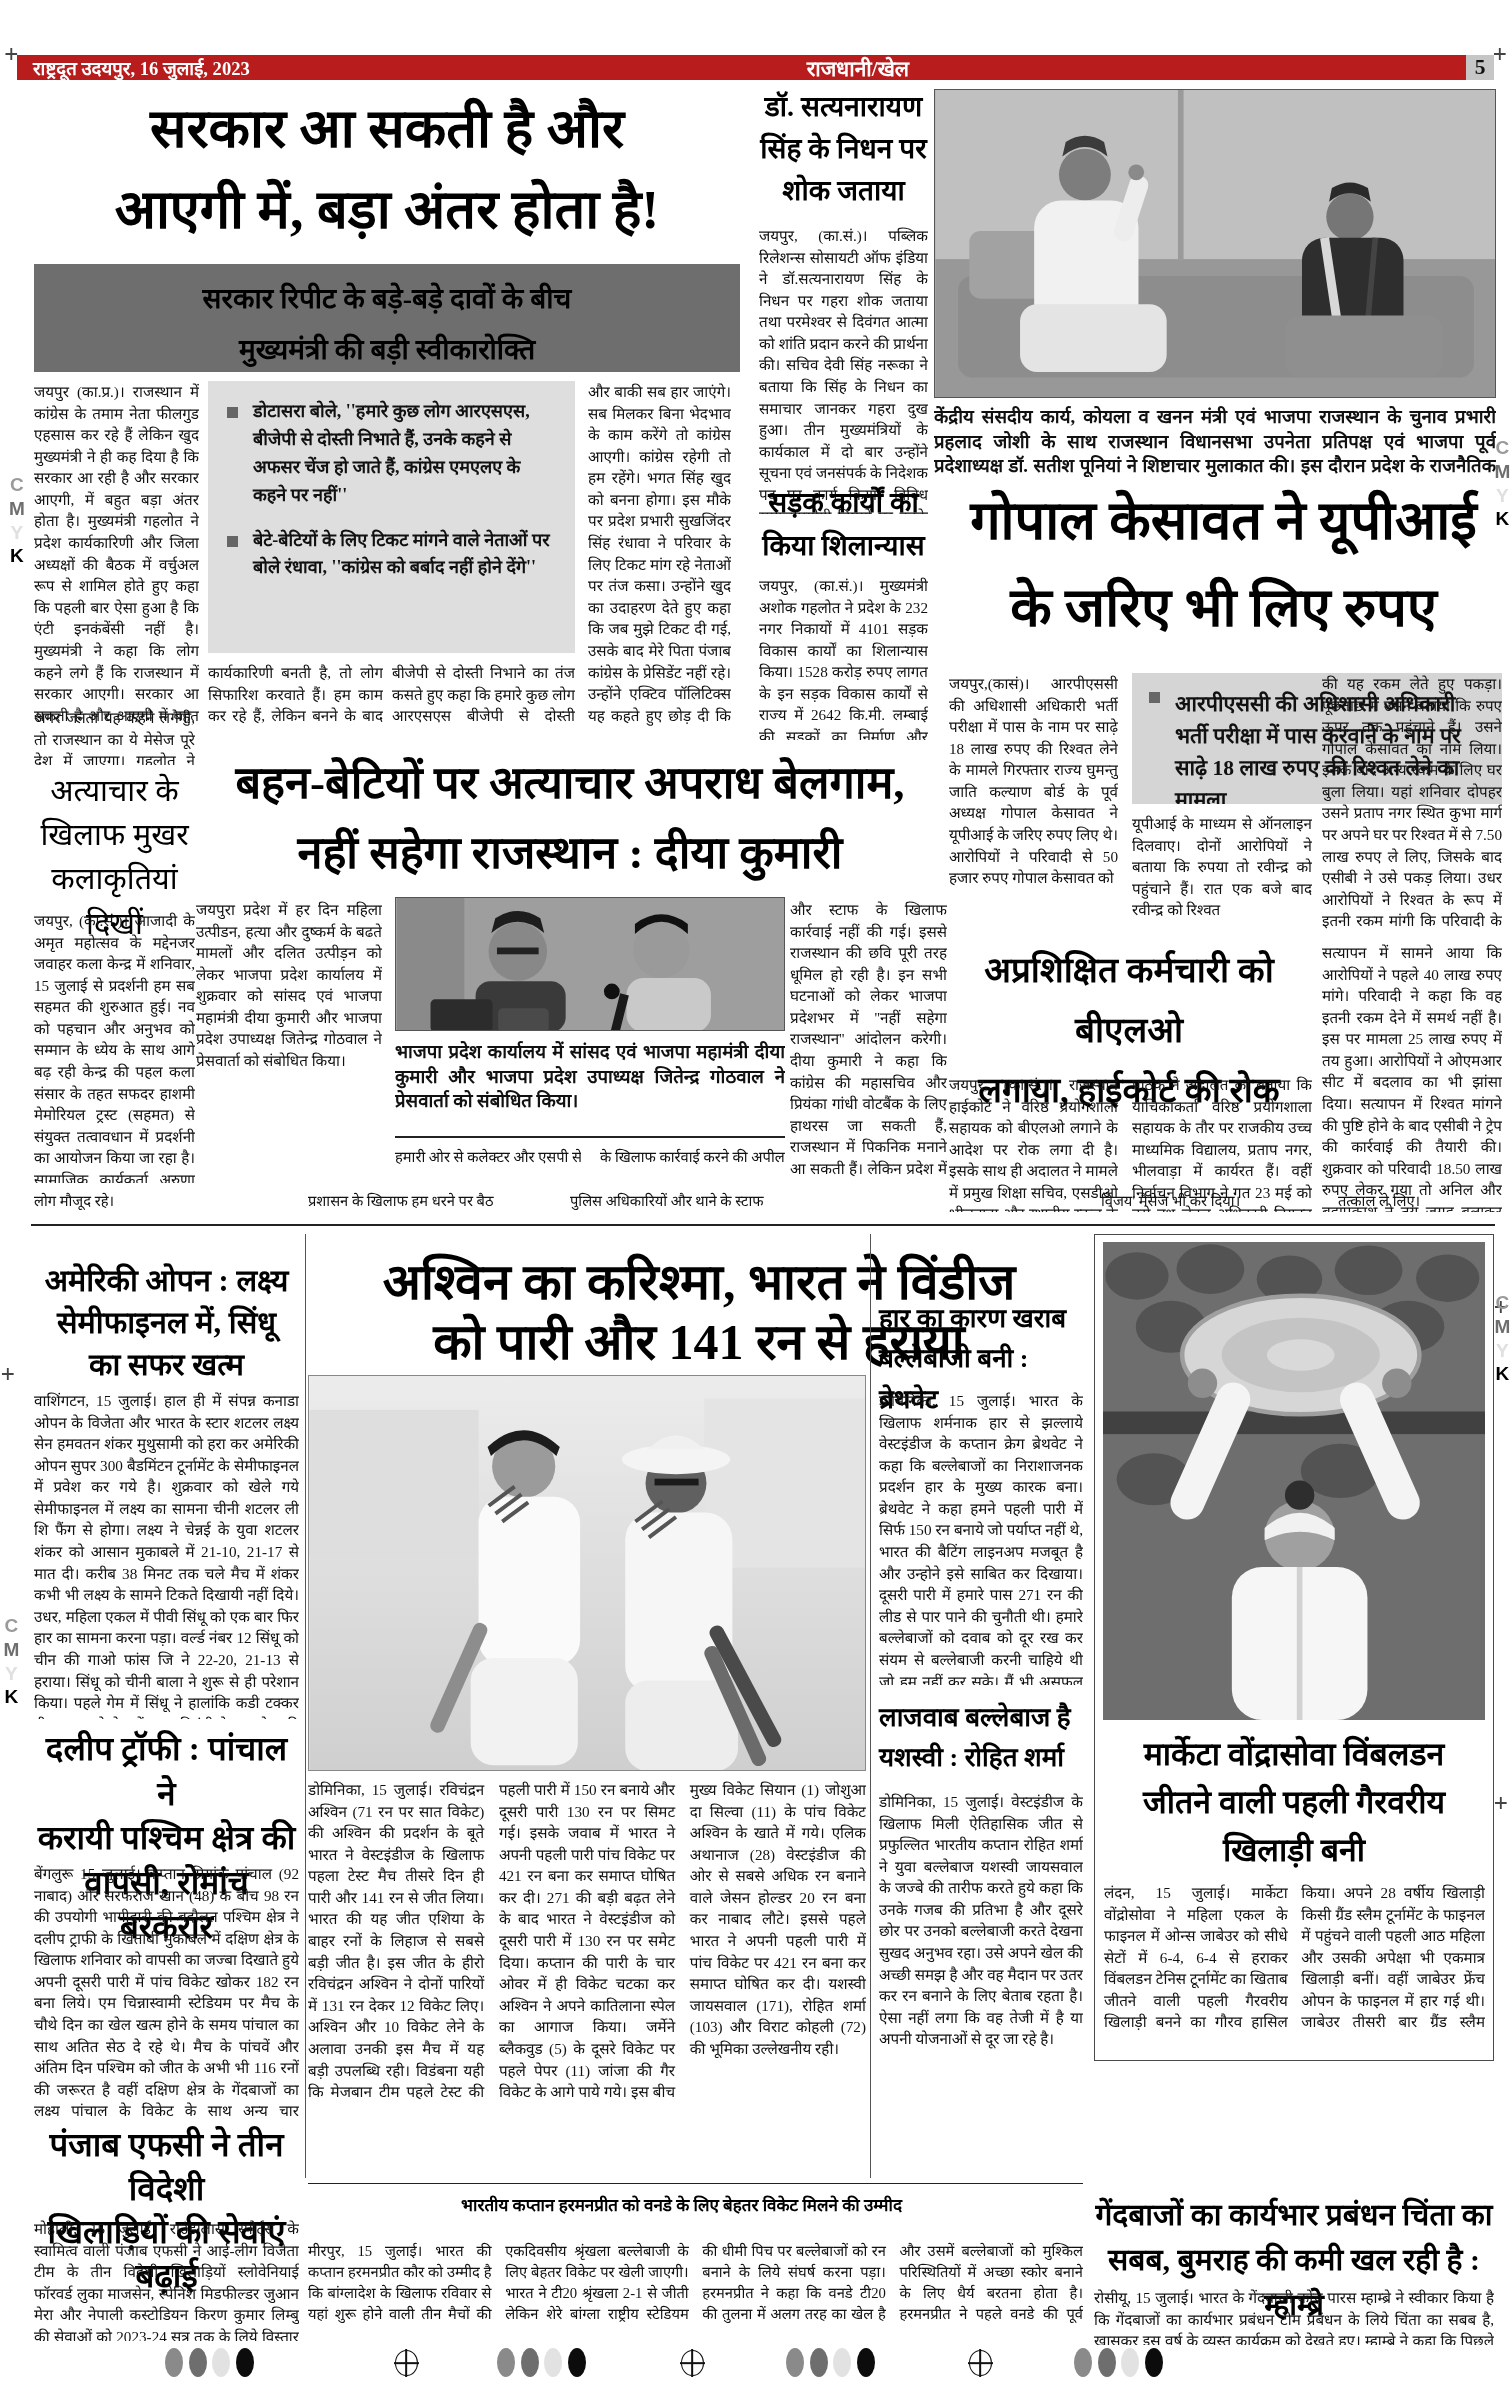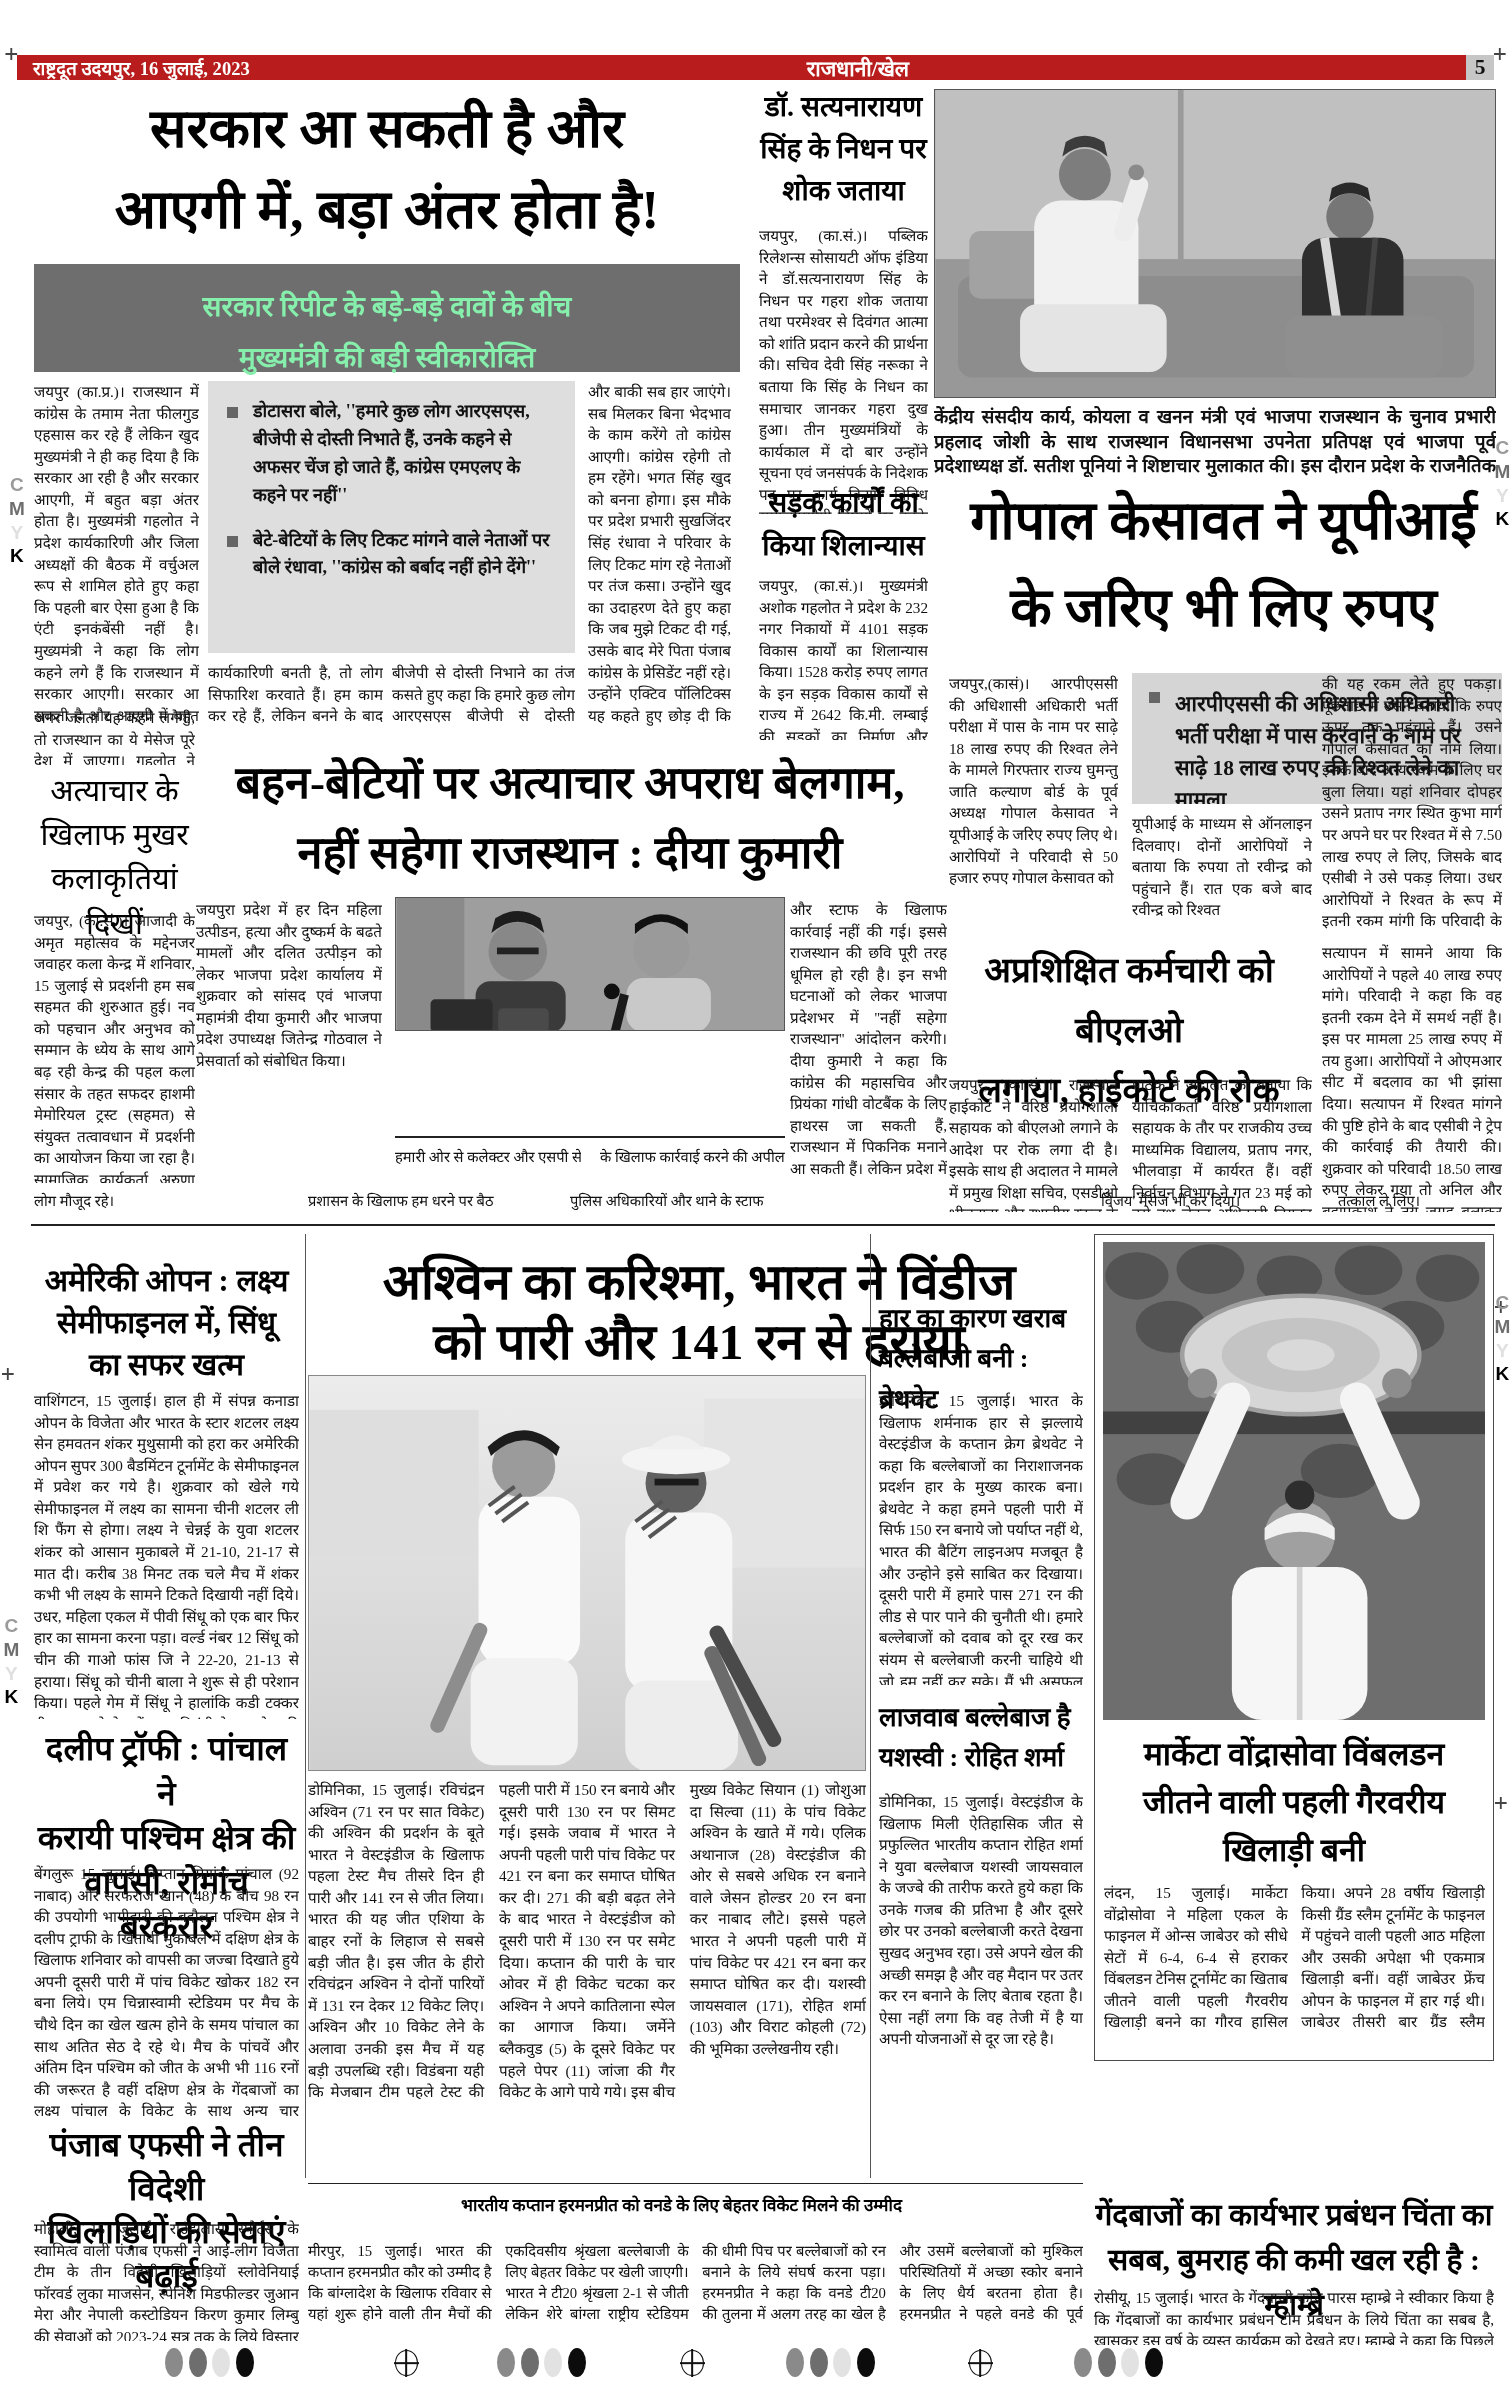--- a/index.html
+++ b/index.html
@@ -16,22 +16,22 @@
   
   .abs{position:absolute;}
   .hl{font-weight:bold;text-align:center;color:#000;}
   .body-col{position:absolute;text-align:justify;overflow:hidden;font-size:15.2px;line-height:1.42;word-break:break-word;}
   .capt{font-weight:bold;font-size:18.6px;line-height:1.32;text-align:justify;overflow:hidden;}
   .rule{position:absolute;background:#222;}
   .vrule{position:absolute;background:#555;width:1.1px;}
   .frag{position:absolute;font-size:14.7px;white-space:nowrap;overflow:hidden;}
   
   .lead-hl{left:34px;top:89px;width:706px;font-size:54px;line-height:1.5;}
-  .lead-sub{left:34px;top:264px;width:706px;height:108px;background:#6e6e6e;color:#86efac;
-            font-size:28px;line-height:1.82;font-weight:bold;text-align:center;padding-top:18px;}
+  .lead-sub{left:34px;top:264px;width:706px;height:108px;background:#6e6e6e;color:#000000;
+            font-size:28px;line-height:1.82;font-weight:bold;text-align:center;padding-top:10px;}
   .quotebox{left:208px;top:381px;width:367px;height:272px;background:#dedede;padding:17px 19px;overflow:hidden;}
   .qrow{display:flex;margin-bottom:17px;}
   .sq{flex:0 0 11.3px;width:11.3px;height:11.3px;background:#666;margin:9px 14.7px 0 0;}
   .qtext{font-size:18px;font-weight:bold;line-height:1.55;text-align:left;}
   
   .hibox{left:1132px;top:673px;width:370px;height:131px;background:#d5d5d5;padding:14.7px 17px;overflow:hidden;display:flex;}
   
   .tbox{left:1094px;top:1234px;width:400px;height:827px;border:1.7px solid #4a4a4a;background:#fff;}
   
   .pframe{border:1.1px solid #555;overflow:hidden;background:#aaa;}
@@ -175,20 +175,21 @@
       <path d="M423 64 q47 -44 94 0 l0 -18 q-47 -34 -94 0 z" fill="#111"></path>
       <rect x="408" y="142" width="150" height="96" rx="30" fill="#c9c9c9"></rect>
 
       <rect x="60" y="180" width="110" height="58" rx="8" fill="#2c2c2c"></rect>
       <rect x="180" y="196" width="90" height="42" rx="8" fill="#4a4a4a"></rect>
       <rect x="388" y="170" width="16" height="70" fill="#1a1a1a" transform="rotate(14 396 205)"></rect>
       <circle cx="382" y="168" cy="166" r="14" fill="#101010"></circle>
     </svg>
   </div>
   <div class="body-col" style="left:790px;top:899px;width:157px;height:282px;" data-name="diya-right-column">और स्टाफ के खिलाफ कार्रवाई नहीं की गई। इससे राजस्थान की छवि पूरी तरह धूमिल हो रही है। इन सभी घटनाओं को लेकर भाजपा प्रदेशभर में ''नहीं सहेगा राजस्थान'' आंदोलन करेगी। दीया कुमारी ने कहा कि कांग्रेस की महासचिव और प्रियंका गांधी वोटबैंक के लिए हाथरस जा सकती हैं, राजस्थान में पिकनिक मनाने आ सकती हैं। लेकिन प्रदेश में डूंगरपुर, खाजूवाला, अलवर और चुरू सहित अन्य स्थानों पर नाबालिग और महिलाओं के खिलाफ 17 जघन्य दुष्कर्म और हत्या की घटनाओं में से किसी पीड़ित परिवार के यहां प्रियंका गांधी नहीं पहुंची। प्रदेश में महिलाएं अब कहीं सुरक्षित नहीं है।</div>
+  <div class="abs capt" style="left:395px;top:1040px;width:390px;height:89px;" data-name="diya-photo-caption">भाजपा प्रदेश कार्यालय में सांसद एवं भाजपा महामंत्री दीया कुमारी और भाजपा प्रदेश उपाध्यक्ष जितेन्द्र गोठवाल ने प्रेसवार्ता को संबोधित किया।</div>
   <div class="rule" style="left:395px;top:1136px;width:390px;height:1.7px;" data-name="divider-rule"></div>
   <div class="frag" style="left:395px;top:1146px;width:186px;" data-name="diya-bottom-fragment-1">हमारी ओर से कलेक्टर और एसपी से</div>
   <div class="frag" style="left:600px;top:1146px;width:186px;" data-name="diya-bottom-fragment-2">के खिलाफ कार्रवाई करने की अपील</div>
 
   <div class="frag" style="left:34px;top:1190px;" data-name="column-tail-fragment">लोग मौजूद रहे।</div>
   <div class="frag" style="left:308px;top:1190px;" data-name="column-tail-fragment">प्रशासन के खिलाफ हम धरने पर बैठ</div>
   <div class="frag" style="left:570px;top:1190px;" data-name="column-tail-fragment">पुलिस अधिकारियों और थाने के स्टाफ</div>
   <div class="frag" style="left:1101px;top:1190px;" data-name="column-tail-fragment">विजय' मैसेज भी कर दिया।</div>
   <div class="frag" style="left:1338px;top:1190px;" data-name="column-tail-fragment">तत्काल ले लिए।</div>
 

